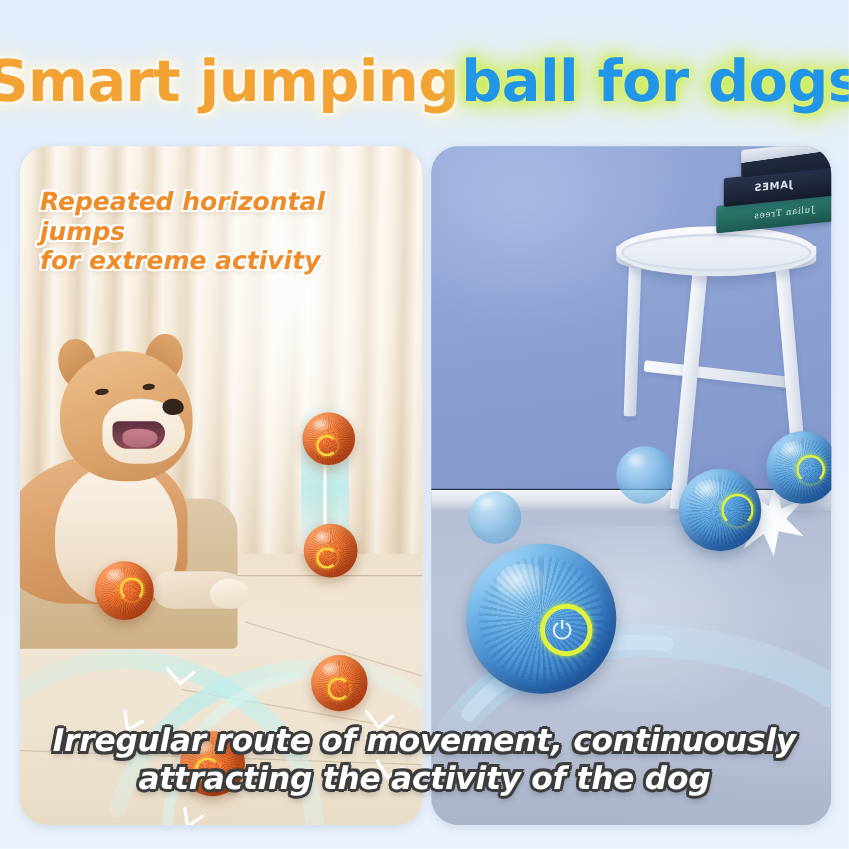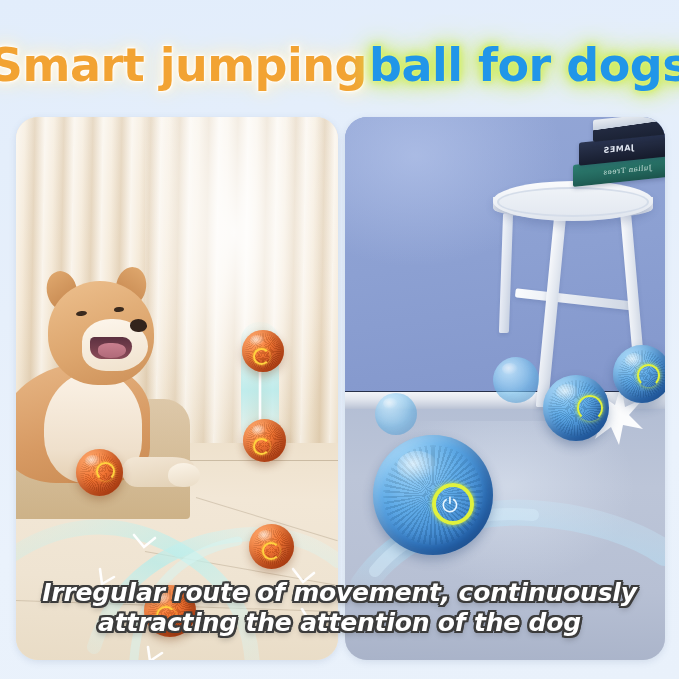--- a/index.html
+++ b/index.html
@@ -326,20 +326,22 @@
     <div class="ball-tex"></div>
     <div class="ball-ring ring-yellow" style="left:28%;top:40%;width:18px;height:18px;border-right-color:transparent;"></div>
     <div class="ball-gloss"></div>
   </div>
   <div class="ball ball-orange" style="left:128px;top:468px;width:52px;height:52px;">
     <div class="ball-tex"></div>
     <div class="ball-ring ring-yellow" style="left:24%;top:40%;width:20px;height:20px;border-right-color:transparent;"></div>
     <div class="ball-gloss"></div>
   </div>
 
+  <div class="ol-text" id="left-caption" style="position:absolute;left:16px;top:33px;">Repeated horizontal jumps
+for extreme activity</div>
 </div>
 
 <div class="panel" id="panel-right">
   <div id="right-scene">
     <div id="rp-wall">
       <div id="rp-wallglow"></div>
     </div>
     <div id="rp-base"></div>
     <div id="rp-floor"></div>
     <div id="rp-floorglow"></div>
@@ -400,13 +402,13 @@
   <div class="ball ball-blue" style="left:28px;top:318px;width:120px;height:120px;">
     <div class="ball-tex"></div>
     <div class="ball-ring ring-lime" style="left:49%;top:40%;width:42px;height:42px;border-width:4px;"></div>
     <span class="pw" style="left:64%;top:58%;font-size:20px;">⏻</span>
     <div class="ball-gloss"></div>
   </div>
 
 </div>
 
 <div class="ol-text" id="bottom-caption">Irregular route of movement, continuously
-attracting the attention of the dog</div>
+attracting the activity of the dog</div>
 
 </body></html>

